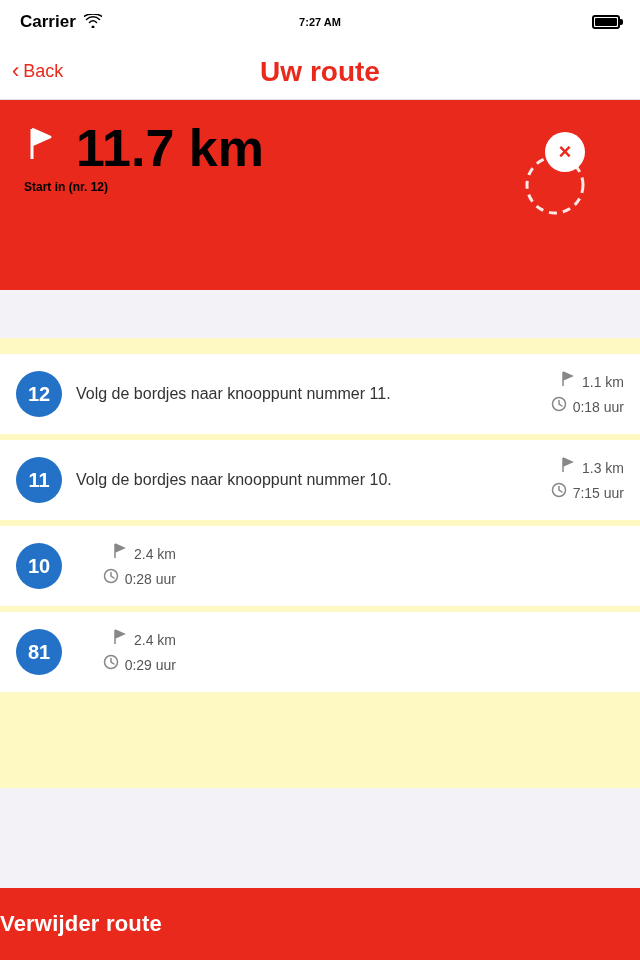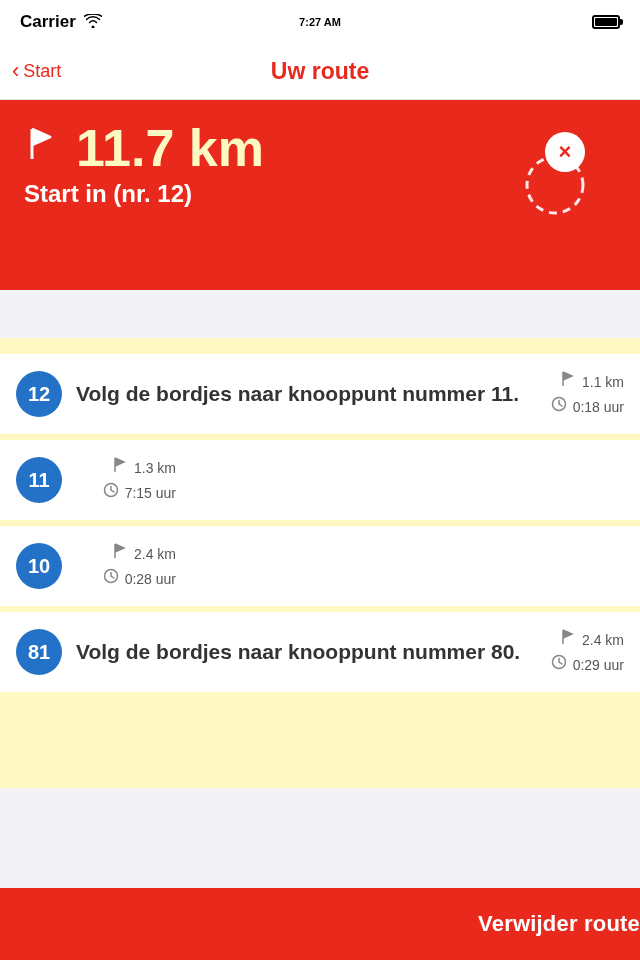--- a/index.html
+++ b/index.html
@@ -59,21 +59,21 @@
       cursor: pointer;
       text-decoration: none;
     }
     .nav-back .chevron {
       font-size: 22px;
       font-weight: 300;
       line-height: 1;
       margin-top: -1px;
     }
     .nav-title {
-      font-size: 23px;
+      font-size: 28px;
       font-weight: 600;
       color: #e8291c;
     }
 
     
     .hero-banner {
       background: #e8291c;
       padding: 22px 24px 18px 24px;
       position: relative;
       min-height: 190px;
@@ -81,33 +81,33 @@
     .hero-row {
       display: flex;
       align-items: center;
       gap: 14px;
       margin-bottom: 6px;
     }
     .hero-icon { font-size: 36px; color: #fff; }
     .hero-distance {
       font-size: 52px;
       font-weight: 700;
-      color: #fef9c3;
+      color: #000000;
       line-height: 1;
     }
     .hero-time {
       font-size: 48px;
       font-weight: 700;
       color: #fff;
       line-height: 1;
     }
     .hero-start {
-      font-size: 24px;
-      font-weight: 700;
-      color: #ffffff;
+      font-size: 12px;
+      font-weight: 700;
+      color: #000000;
       margin-top: 1px;
     }
 
     
     .route-graphic {
       position: absolute;
       right: 40px;
       top: 30px;
       width: 90px;
       height: 90px;
@@ -137,24 +137,23 @@
       font-size: 20px;
       font-weight: 700;
       display: flex;
       align-items: center;
       justify-content: center;
       flex-shrink: 0;
       margin-right: 14px;
     }
     .route-description {
       flex: 1;
-      font-size: 21px;
+      font-size: 16px;
       color: #333;
       line-height: 1.4;
-      font-weight: bold;
     }
     .route-stats {
       display: flex;
       flex-direction: column;
       align-items: flex-end;
       gap: 4px;
       min-width: 100px;
     }
     .route-stat {
       display: flex;
@@ -167,21 +166,21 @@
 
     
     .bottom-bar {
       position: fixed;
       bottom: 0;
       width: 640px;
       background: #e8291c;
       height: 72px;
       display: flex;
       align-items: center;
-      justify-content: flex-end;
+      justify-content: flex-start;
     }
     .delete-btn {
       font-size: 22px;
       font-weight: 700;
       color: #fff;
       background: none;
       border: none;
       cursor: pointer;
       letter-spacing: 0.2px;
     }
@@ -211,21 +210,21 @@
   <div class="status-bar-right">
     <div class="battery-icon">
       <div class="battery-fill"></div>
     </div>
   </div>
 </div>
 
 <div class="nav-bar">
   <div class="nav-back">
     <span class="chevron">‹</span>
-    <span>Start</span>
+    <span>Back</span>
   </div>
   <div class="nav-title">Uw route</div>
 </div>
 
 <div class="hero-banner">
   <div class="hero-row">
     <span class="hero-icon">
       <svg width="38" height="38" viewBox="0 0 38 38" fill="none">
         <path d="M8 4v30M8 4l18 8-18 8" stroke="#fff" stroke-width="3" stroke-linejoin="round" fill="none"></path>
         <polygon points="8,4 26,12 8,20" fill="#fff"></polygon>
@@ -274,20 +273,21 @@
         </span>
         <span>0:18 uur</span>
       </div>
     </div>
   </div>
 
   <div class="route-item">
     <div class="node-badge">
       <span>11</span>
     </div>
+    <div class="route-description">Volg de bordjes naar knooppunt nummer 10.</div>
     <div class="route-stats">
       <div class="route-stat">
         <span class="stat-icon">
           <svg width="16" height="16" viewBox="0 0 16 16" fill="none">
             <path d="M3 1v14M3 1l9 4-9 4" stroke="#888" stroke-width="1.5" fill="none"></path>
             <polygon points="3,1 12,5 3,9" fill="#888"></polygon>
           </svg>
         </span>
         <span>1.3 km</span>
       </div>
@@ -326,21 +326,20 @@
         </span>
         <span>0:28 uur</span>
       </div>
     </div>
   </div>
 
   <div class="route-item">
     <div class="node-badge">
       <span>81</span>
     </div>
-    <div class="route-description">Volg de bordjes naar knooppunt nummer 80.</div>
     <div class="route-stats">
       <div class="route-stat">
         <span class="stat-icon">
           <svg width="16" height="16" viewBox="0 0 16 16" fill="none">
             <path d="M3 1v14M3 1l9 4-9 4" stroke="#888" stroke-width="1.5" fill="none"></path>
             <polygon points="3,1 12,5 3,9" fill="#888"></polygon>
           </svg>
         </span>
         <span>2.4 km</span>
       </div>

